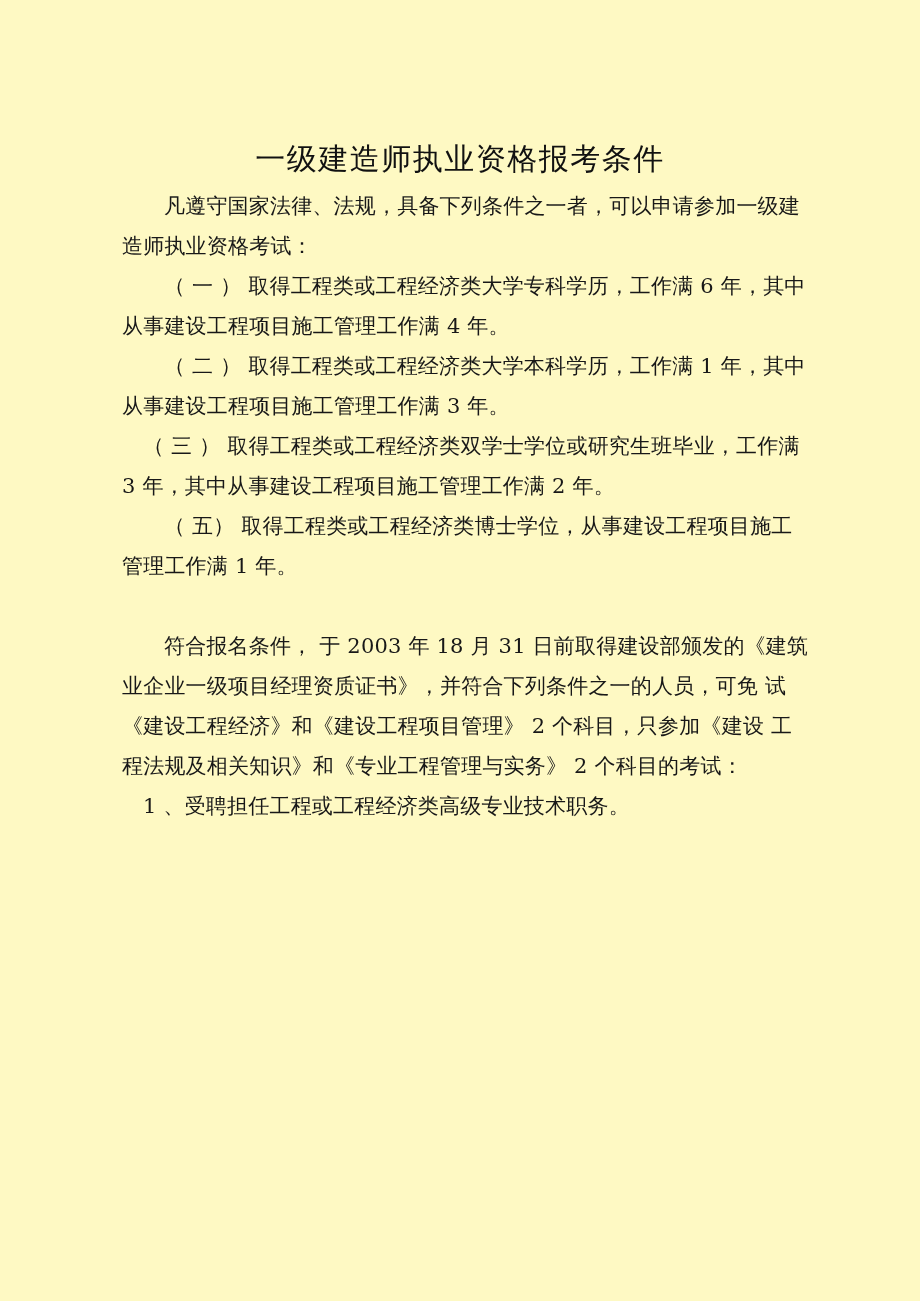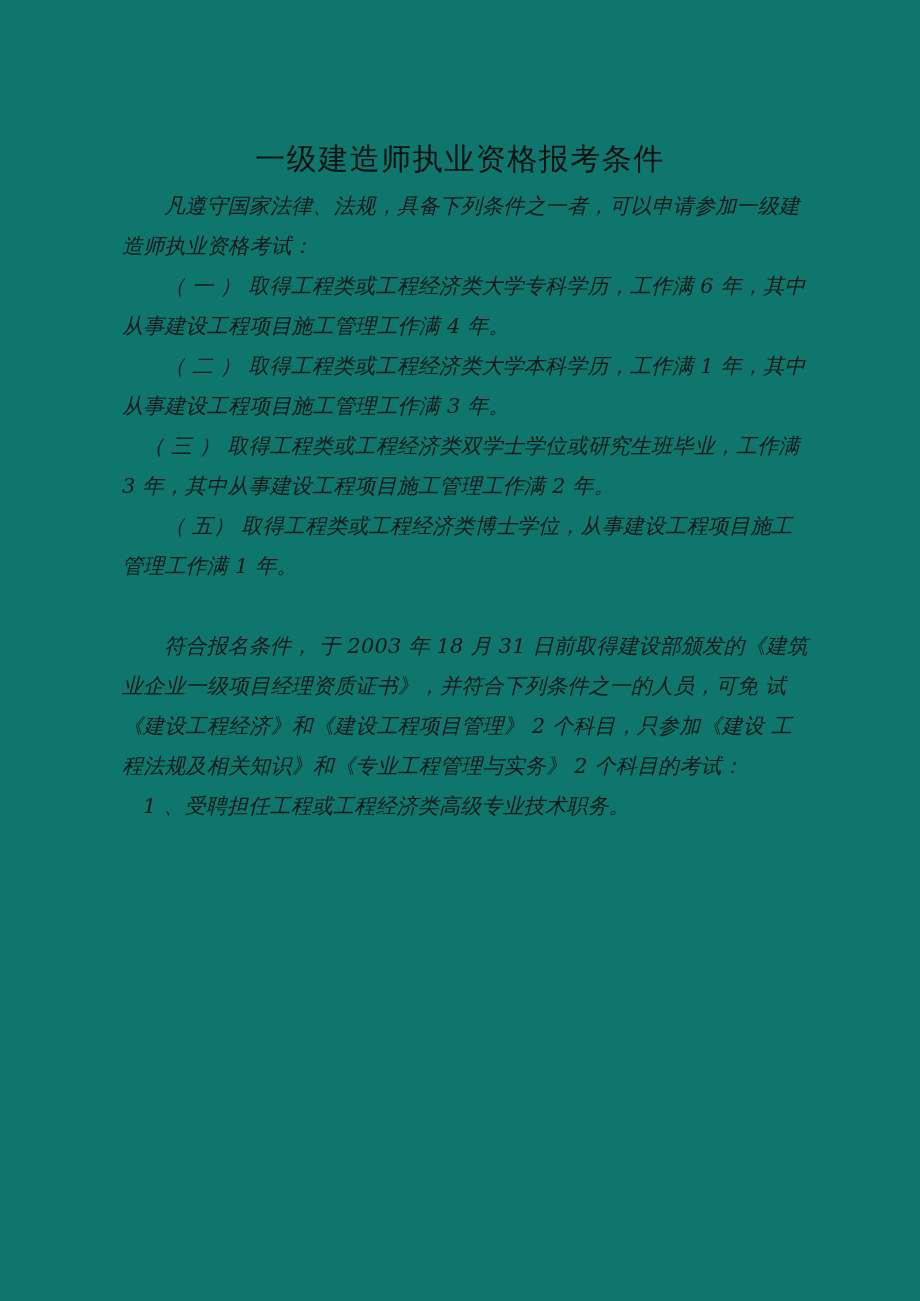--- a/index.html
+++ b/index.html
@@ -17,21 +17,21 @@
     color: #1a1a1a;
     -webkit-font-smoothing: antialiased;
   }
 
   #page {
     position: absolute;
     left: 0;
     top: 0;
     width: 920px;
     height: 1301px;
-    background: #0f766e;
+    background: #fef9c3;
   }
 
   
   .doc-title {
     position: absolute;
     left: 0;
     top: 118px;
     width: 920px;
     text-align: center;
     font-size: 30px;
@@ -54,22 +54,22 @@
     font-size: 21px;
     line-height: 40px;
     color: #181818;
     letter-spacing: 0.2px;
     white-space: pre-wrap;
     word-break: break-all;
     margin: 0;
   }
 
   
-  .indent-2 { text-indent: 2em; font-style: italic; }
-  .indent-1 { text-indent: 1em; font-style: italic; }
+  .indent-2 { text-indent: 2em; }
+  .indent-1 { text-indent: 1em; }
 
   .spacer-line { height: 40px; }
 </style>
 </head>
 <body>
 
 <div id="page">
 
   <h1 class="doc-title">一级建造师执业资格报考条件</h1>
 

